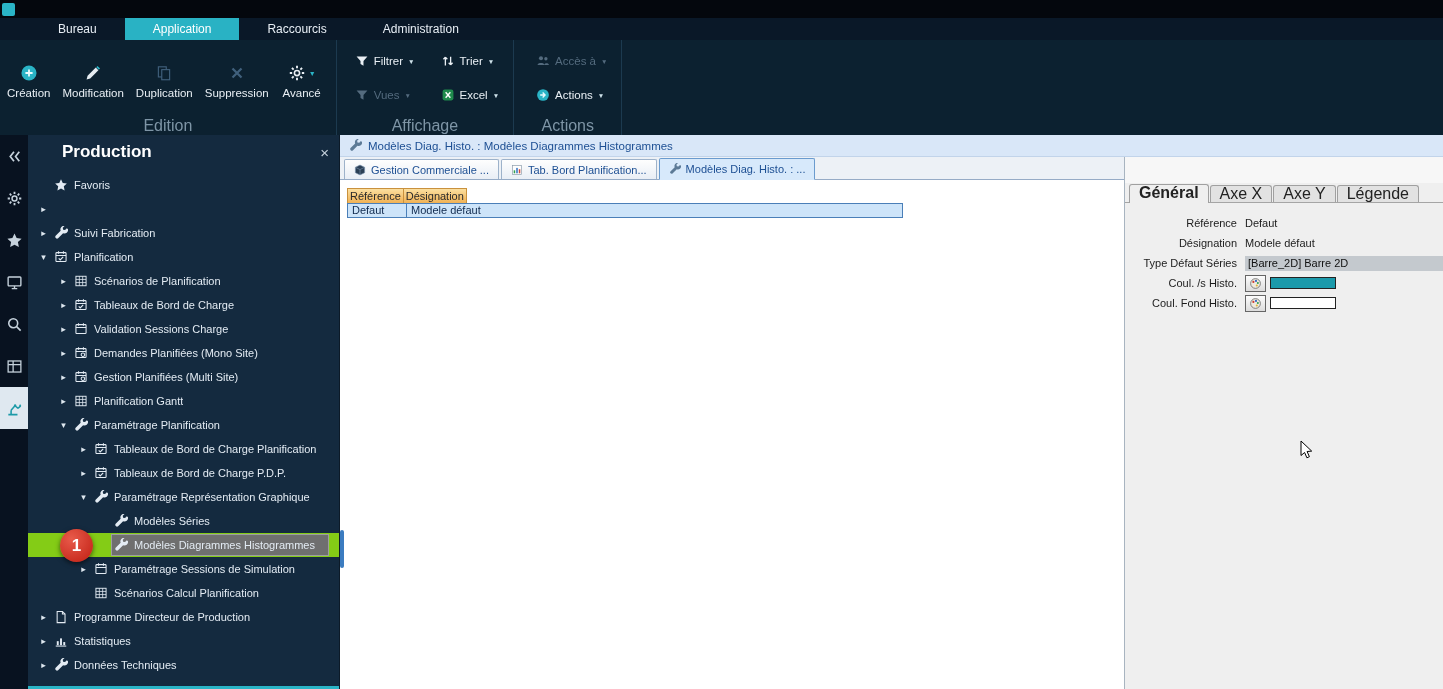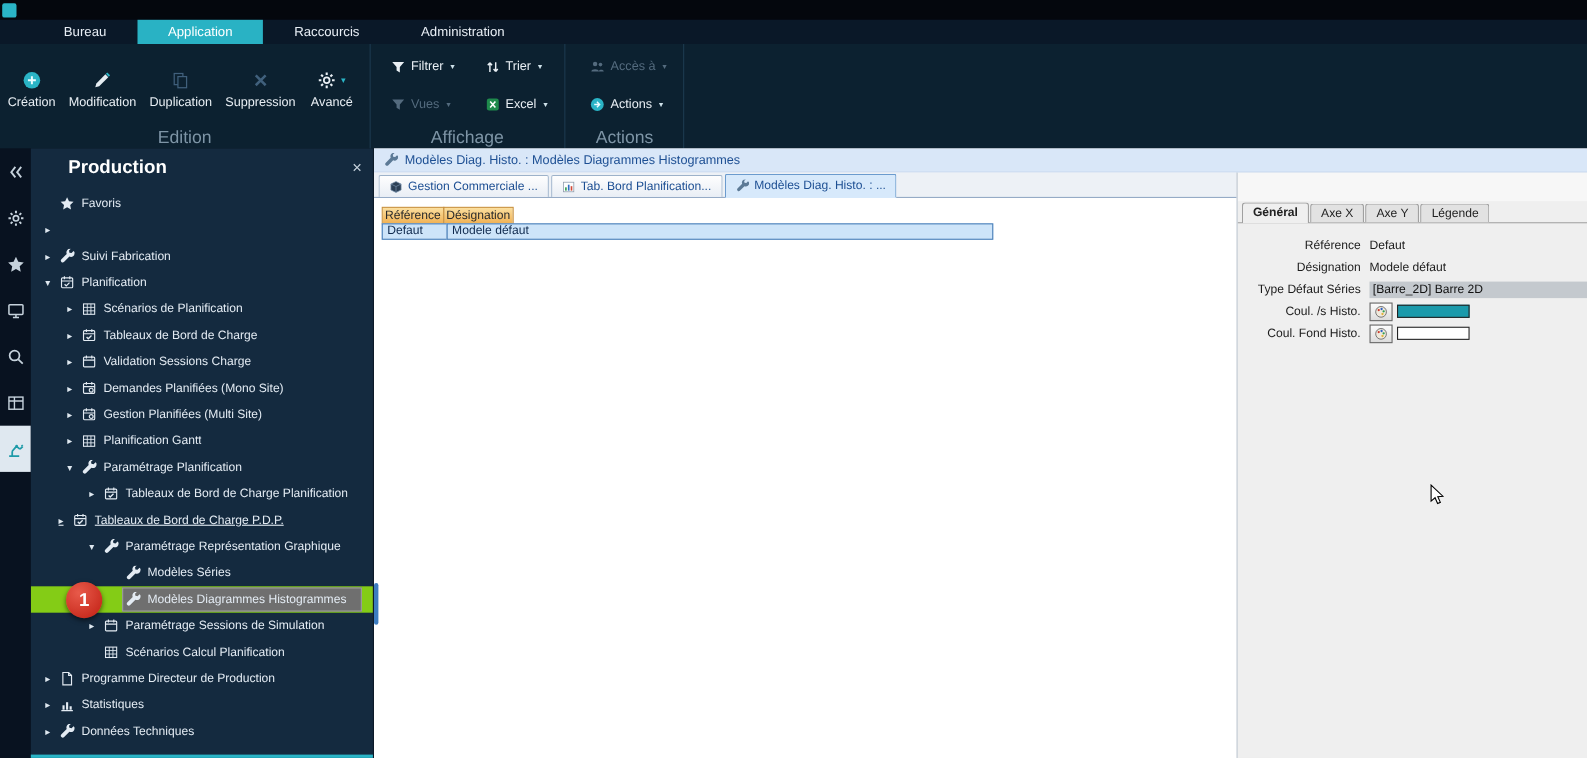--- a/index.html
+++ b/index.html
@@ -95,21 +95,21 @@
   .gt-td + .gt-td { margin-left:-1px; }
   .gt-row.selected .gt-td { border-color:#4a7fb8; }
   .c0 { width:60px; flex:0 0 60px; }
   .c1 { width:497px; flex:0 0 497px; }
   .splitter { position:absolute; left:0; top:373px; width:4px; height:38px; background:#3c7cc0; border-radius:2px; }
 
   
   .inspector { flex:1; background:#efefef; display:flex; flex-direction:column; min-width:0; }
   .insp-top { height:26px; background:#f7f7f7; }
   .insp-tabs { display:flex; align-items:flex-end; height:20px; padding-left:4px; border-bottom:1px solid #a5a5a5; background:#efefef; }
-  .insp-tab { height:17px; line-height:16px; padding:0 9px; font-size:11px; color:#222; background:#e2e2e2;
+  .insp-tab { height:17px; line-height:16px; padding:0 9px; font-size:16px; color:#222; background:#e2e2e2;
     border:1px solid #a0a0a0; border-bottom:none; border-radius:3px 3px 0 0; margin-right:1px; cursor:default; }
   .insp-tab.active { background:#efefef; font-weight:bold; height:19px; margin-bottom:-1px; }
   .insp-form { padding-top:10px; }
   .insp-field { display:flex; align-items:center; height:20px; font-size:11px; color:#1c1c1c; }
   .insp-label { width:120px; flex:0 0 120px; text-align:right; padding-right:8px; white-space:nowrap; }
   .insp-val { white-space:nowrap; }
   .insp-valbox { flex:1; background:#c4c9ce; height:15px; line-height:15px; padding-left:3px; color:#111; white-space:nowrap; }
   .picker { width:21px; height:17px; border:1px solid #666; background:linear-gradient(#fcfcfc,#dcdcdc);
     display:none; align-items:center; justify-content:center; margin-right:4px; cursor:default; }
   .picker svg { width:13px; height:13px; }
@@ -516,21 +516,21 @@
         </div>
         <div class="tree-row ch-right" style="padding-left: 48px;">
           <span class="chev"></span>
           <span class="row-content">
             <svg class="ticon">
               <use href="#i-calendar-check"></use>
             </svg>
             <span class="tlabel">Tableaux de Bord de Charge Planification</span>
           </span>
         </div>
-        <div class="tree-row ch-right" style="padding-left: 20px; text-decoration: underline;">
+        <div class="tree-row ch-right" style="padding-left: 48px;">
           <span class="chev"></span>
           <span class="row-content">
             <svg class="ticon">
               <use href="#i-calendar-check"></use>
             </svg>
             <span class="tlabel">Tableaux de Bord de Charge P.D.P.</span>
           </span>
         </div>
         <div class="tree-row ch-down" style="padding-left: 48px;">
           <span class="chev"></span>

